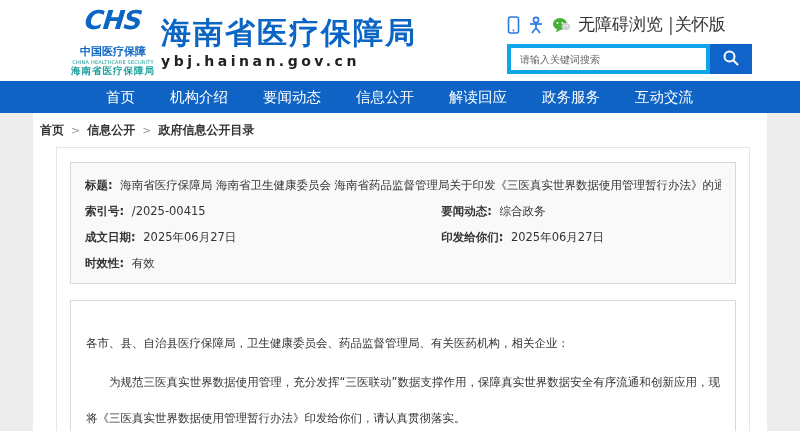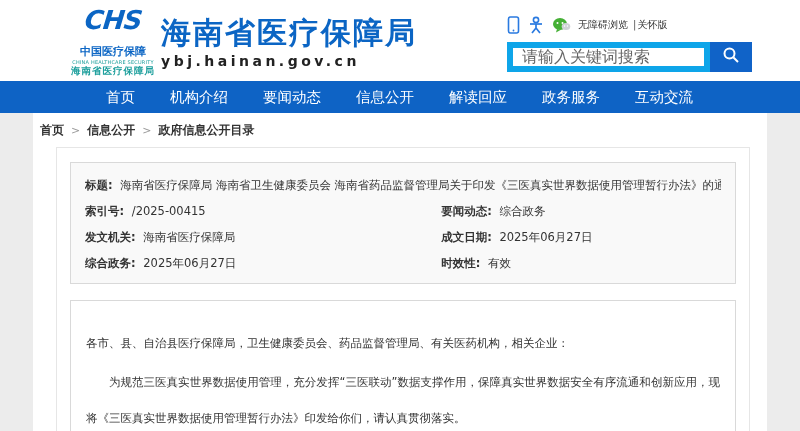--- a/index.html
+++ b/index.html
@@ -15,27 +15,27 @@
   .logo-chs { font-size:26px; font-weight:900; font-style:italic; color:#0b65c4;
               line-height:1; letter-spacing:-1px; transform:skewX(-6deg); }
   .logo-cn { font-size:11px; font-weight:bold; color:#0b65c4; white-space:nowrap; margin-top:11px; }
   .logo-en { font-size:5px; color:#1a9e9b; white-space:nowrap; letter-spacing:.2px; }
   .logo-org { font-size:9.5px; font-weight:bold; color:#1a9e9b; white-space:nowrap; letter-spacing:1px; }
   .site-title { margin-left:9px; display:flex; flex-direction:column; }
   .site-title-text { font-size:30px; font-weight:bold; color:#0b65c4; letter-spacing:2px; line-height:1.15; }
   .site-url { font-size:14px; font-weight:bold; color:#222; letter-spacing:3.5px; margin-top:2px; }
 
   .header-right { display:flex; flex-direction:column; align-items:flex-start; width:248px; padding-top:2px; }
-  .quick-links { display:flex; align-items:center; font-size:10px; color:#333; margin-bottom:8px; }
+  .quick-links { display:flex; align-items:center; font-size:17px; color:#333; margin-bottom:8px; }
   .ql-icon { display:inline-flex; align-items:center; justify-content:center; margin-right:7px; cursor:pointer; }
   .ql-text { cursor:pointer; }
   .ql-sep { margin:0 1px 0 5px; color:#555; }
   .search-bar { display:flex; }
-  .search-input { width:203px; height:30px; border:6px solid #0ea5e9; padding:0 9px;
-                  font-size:16px; color:#be185d; outline:none; }
+  .search-input { width:203px; height:30px; border:4px solid #0ea5e9; padding:0 9px;
+                  font-size:10px; color:#be185d; outline:none; }
   .search-input::placeholder { color:#666; }
   .search-btn { width:42px; height:30px; background:#1063c8; border:none; cursor:pointer;
                 display:flex; align-items:center; justify-content:center; }
 
   
   .nav { height:32px; background:#0e63c5; display:flex; align-items:center;
          gap:35px; padding-left:106px; }
   .nav-item { color:#fff; font-size:14.5px; white-space:nowrap; cursor:pointer; }
 
   
@@ -149,29 +149,25 @@
         <div class="meta-grid">
           <div class="meta-row">
             <span class="meta-label">索引号:</span>
             <span>/2025-00415</span>
           </div>
           <div class="meta-row">
             <span class="meta-label">要闻动态:</span>
             <span>综合政务</span>
           </div>
           <div class="meta-row">
-            <span class="meta-label">发文机关:</span>
-            <span>海南省医疗保障局</span>
-          </div>
-          <div class="meta-row">
             <span class="meta-label">成文日期:</span>
             <span>2025年06月27日</span>
           </div>
           <div class="meta-row">
-            <span class="meta-label">综合政务:</span>
+            <span class="meta-label">印发给你们:</span>
             <span>2025年06月27日</span>
           </div>
           <div class="meta-row">
             <span class="meta-label">时效性:</span>
             <span>有效</span>
           </div>
           <div class="meta-row"></div>
         </div>
       </div>
 

